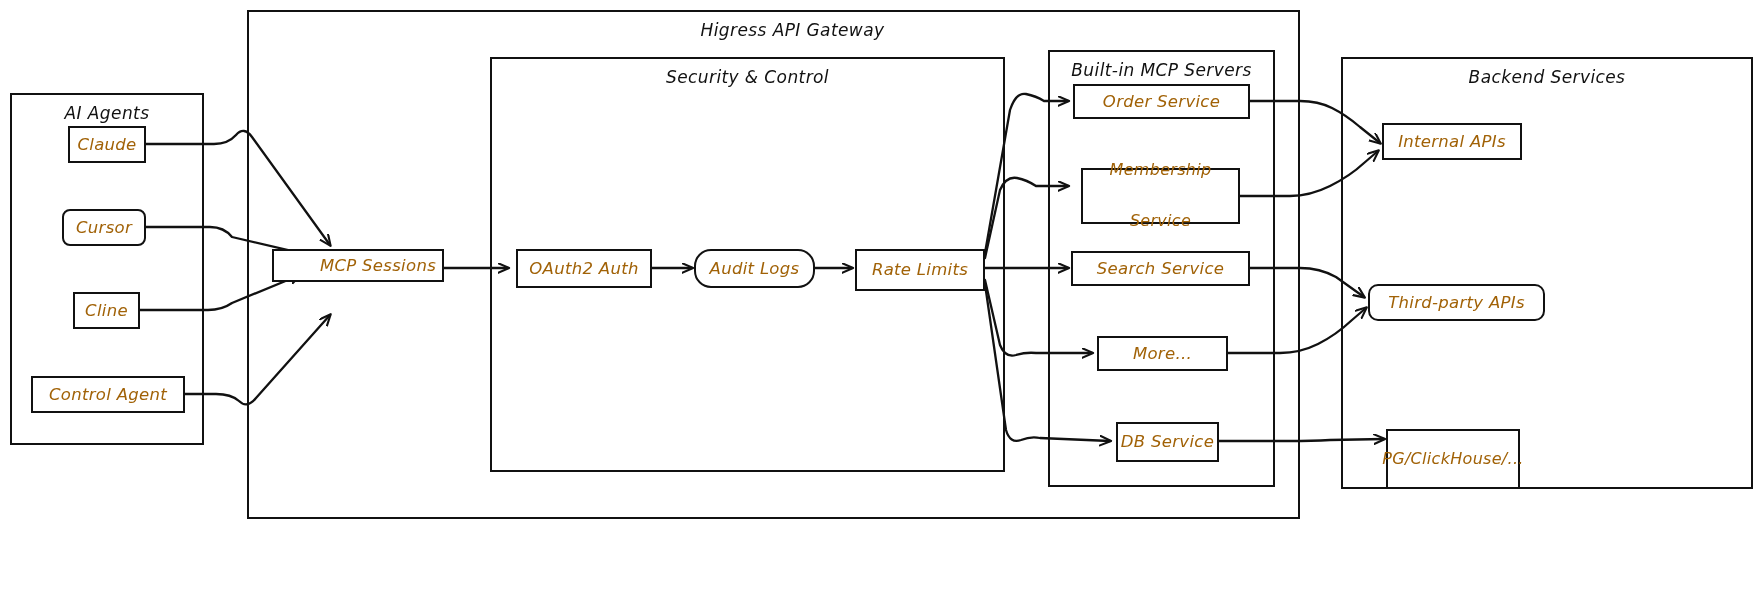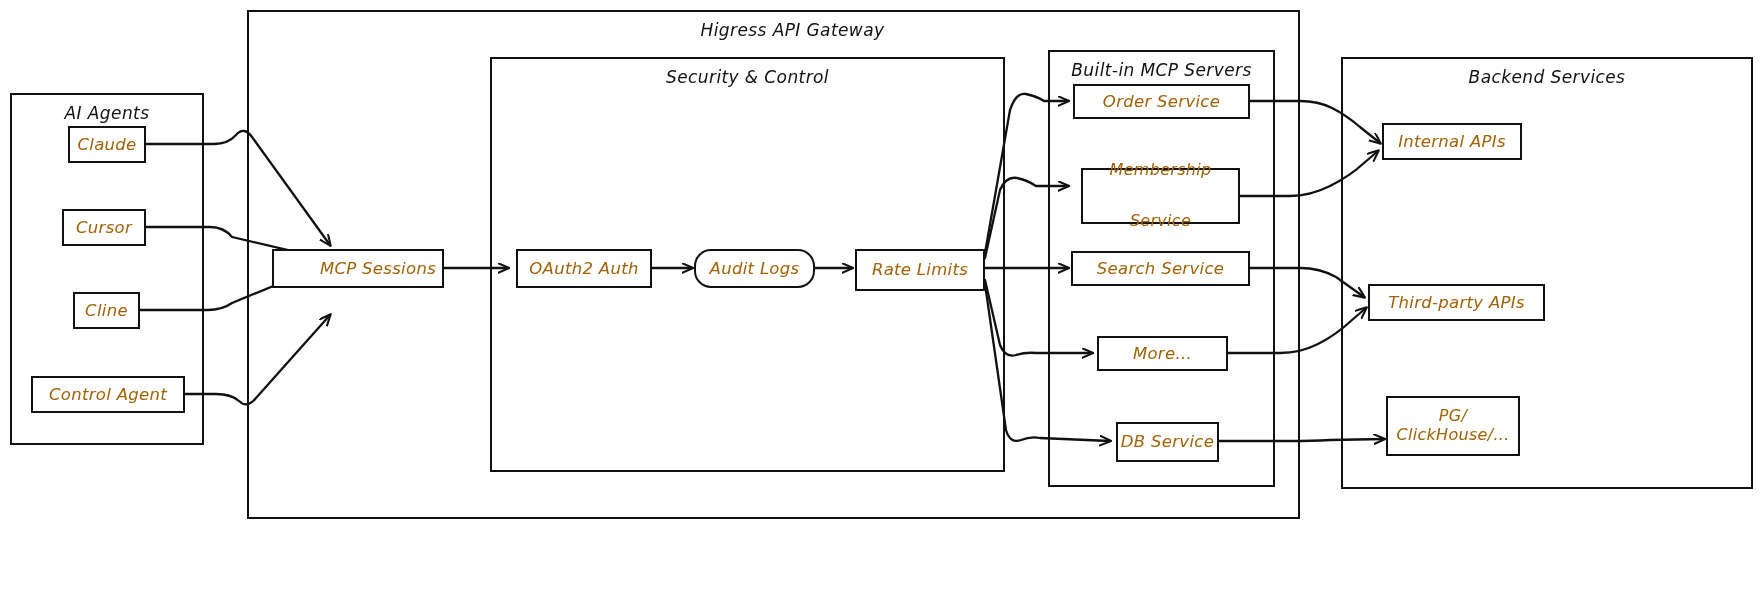--- a/index.html
+++ b/index.html
@@ -97,37 +97,37 @@
   </svg>
 
   <div class="grp" style="left:10px; top:93px; width:194px; height:352px;">
     <div class="grp-title" style="top:8px;">AI Agents</div>
   </div>
 
   <div class="node" style="left:68px; top:126px; width:78px; height:37px;">
     <span class="lbl">Claude</span>
   </div>
 
-  <div class="node" style="left:62px; top:209px; width:84px; height:37px;">
+  <div class="node" style="left:62px; top:209px; width:84px; height:37px;border-radius:8px;">
     <span class="lbl">Cursor</span>
   </div>
 
   <div class="node" style="left:73px; top:292px; width:67px; height:37px;">
     <span class="lbl">Cline</span>
   </div>
 
   <div class="node" style="left:31px; top:376px; width:154px; height:37px;">
     <span class="lbl">Control Agent</span>
   </div>
 
   <div class="grp" style="left:247px; top:10px; width:1053px; height:509px;">
     <div class="grp-title" style="top:8px;padding-left:19px;">Higress API Gateway</div>
   </div>
 
-  <div class="node" style="left:272px; top:249px; width:172px; height:39px;padding-left:40px;">
+  <div class="node" style="left:272px; top:249px; width:172px; height:33px;padding-left:40px;">
     <span class="lbl">MCP Sessions</span>
   </div>
 
   <div class="grp" style="left:490px; top:57px; width:515px; height:415px;">
     <div class="grp-title" style="top:8px;">Security &amp; Control</div>
   </div>
 
   <div class="node" style="left:516px; top:249px; width:136px; height:39px;">
     <span class="lbl">OAuth2 Auth</span>
   </div>
@@ -166,22 +166,22 @@
   </div>
 
   <div class="grp" style="left:1341px; top:57px; width:412px; height:432px;">
     <div class="grp-title" style="top:8px;">Backend Services</div>
   </div>
 
   <div class="node" style="left:1382px; top:115px; width:140px; height:37px;margin-top:8px;">
     <span class="lbl">Internal APIs</span>
   </div>
 
-  <div class="node" style="left:1368px; top:284px; width:177px; height:37px;">
+  <div class="node" style="left:1368px; top:284px; width:177px; height:37px;border-radius:10px;">
     <span class="lbl">Third-party APIs</span>
   </div>
 
-  <div class="node two-line" style="left:1386px; top:396px; width:134px; height:60px; flex-direction:column;">
+  <div class="node two-line" style="left:1386px; top:429px; width:134px; height:60px; ">
     <span class="lbl">PG/</span>
     <span class="lbl">ClickHouse/...</span>
   </div>
 
 </div>
 
 </body></html>

